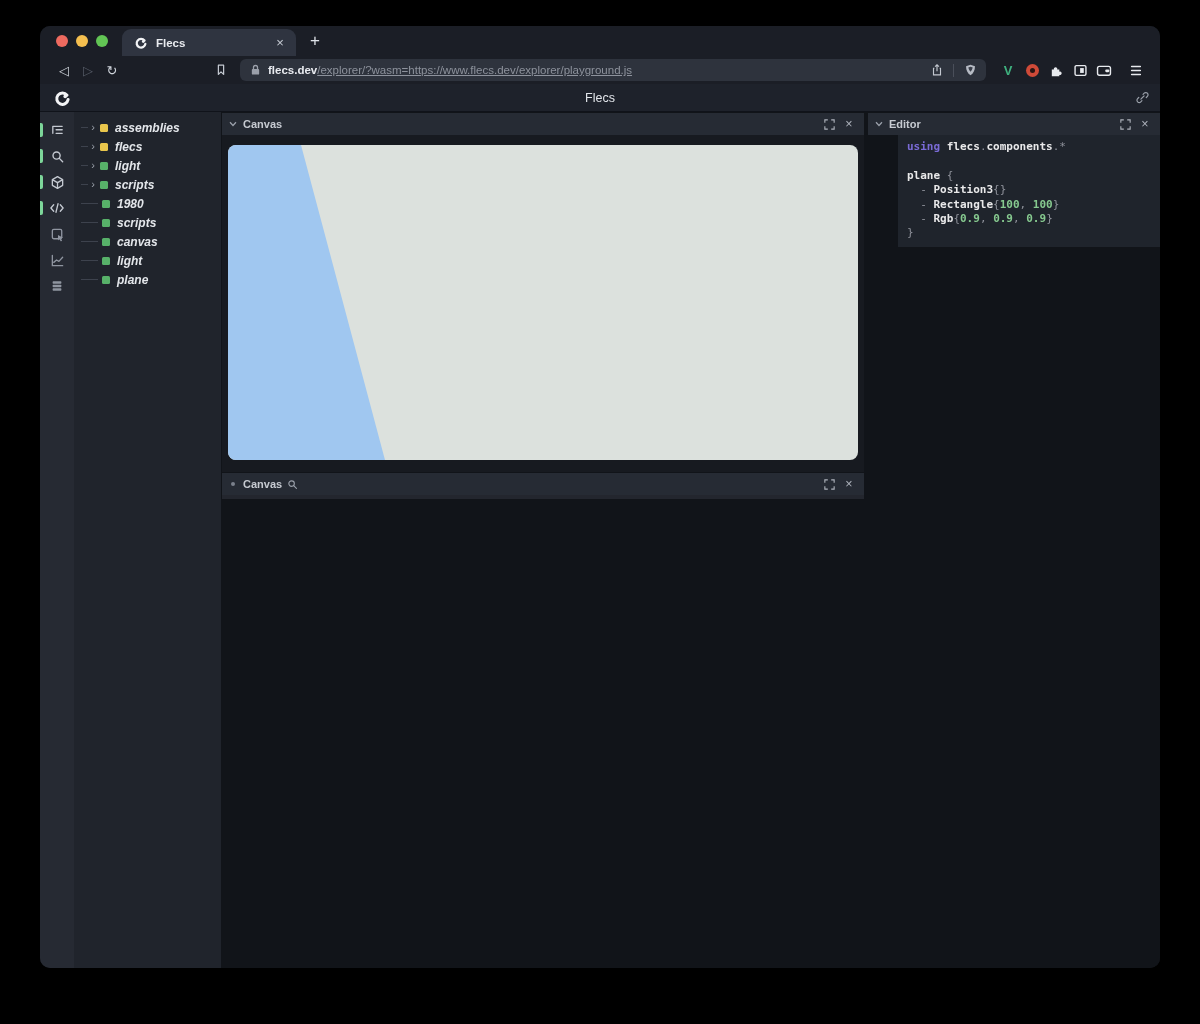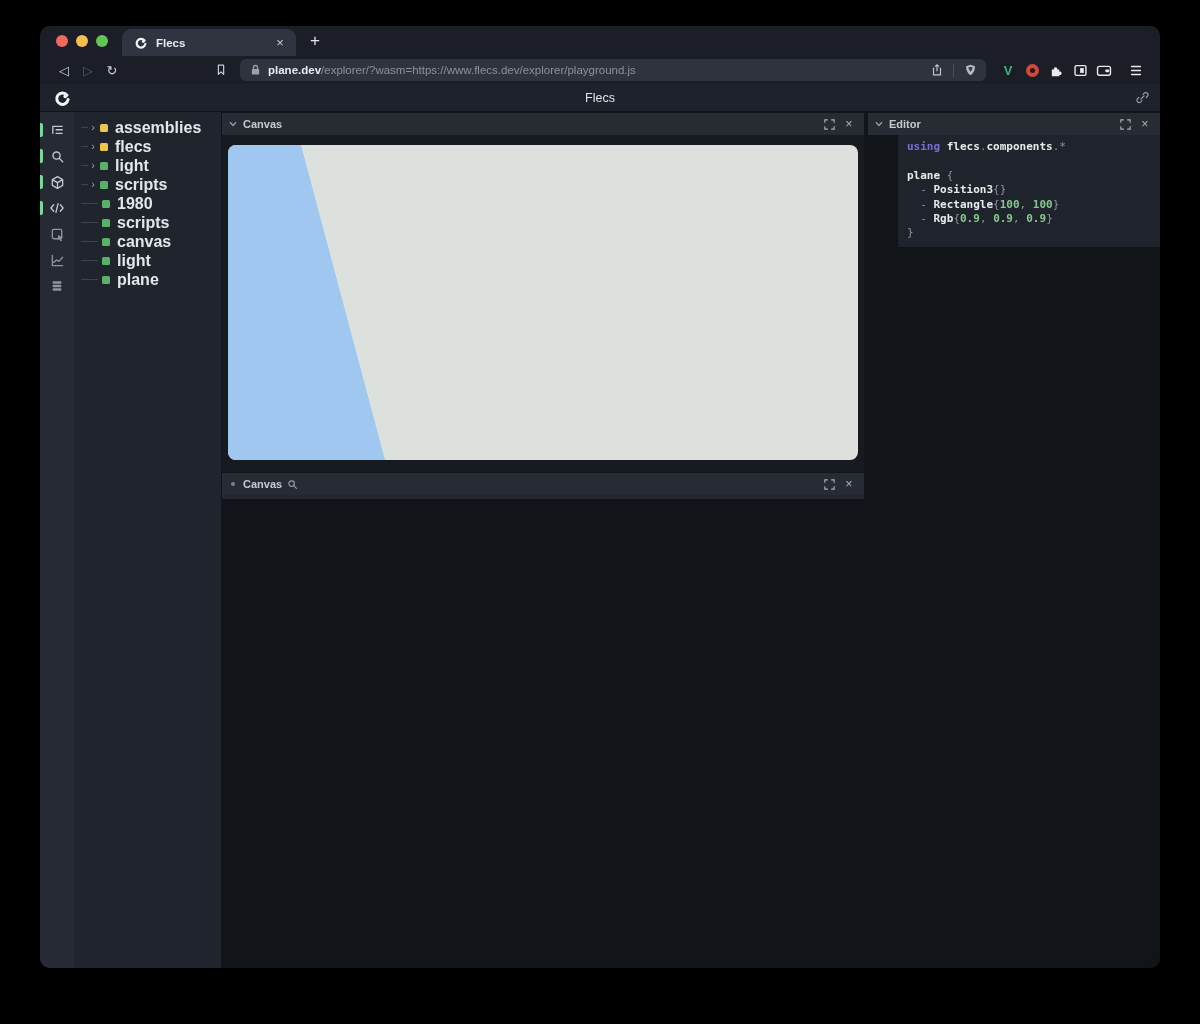--- a/index.html
+++ b/index.html
@@ -26,21 +26,21 @@
   .toolbar { height:28px; background:#1b1e26; display:flex; align-items:center;
              padding:0 12px; flex:0 0 auto; }
   .navbtn { width:24px; height:22px; display:flex; align-items:center; justify-content:center;
             color:#cfd4db; font-size:13px; }
   .navbtn.disabled { color:#555b66; }
   .bookmark-btn { margin-left:86px; width:22px; display:flex; align-items:center; justify-content:center; }
   .urlbar { flex:1; height:22px; background:#2e333d; border-radius:6px; margin:0 10px 0 8px;
             display:flex; align-items:center; padding:0 8px 0 10px; min-width:0; }
   .url-text { font-size:11.5px; white-space:nowrap; overflow:hidden; flex:1; margin-left:7px; }
   .url-domain { color:#e9ebf0; font-weight:700; }
-  .url-path { color:#8d929c; font-weight:400; }
+  .url-path { color:#8d929c; font-weight:400;text-decoration:underline; }
   .url-divider { width:1px; height:13px; background:#4a4f5a; margin:0 8px; }
   .extbtn { width:24px; height:22px; display:flex; align-items:center; justify-content:center; }
   .vue-glyph { color:#3fb27f; font-size:13px; font-weight:700; }
   .red-ext { width:13px; height:13px; border-radius:50%; background:#cf4a38; position:relative; }
   .red-ext::after { content:""; position:absolute; left:4px; top:4px; width:5px; height:5px;
                     border-radius:50%; background:#2a1513; }
 
   
   .appheader { height:28px; background:#1e222b; border-bottom:1px solid #10131a;
                position:relative; flex:0 0 auto; }
@@ -57,21 +57,21 @@
                border-radius:0 2px 2px 0; background:#7dd69a; }
   .ibtn.active .ind { display:block; }
 
   .treepanel { width:147px; background:#20242c; padding-top:6px; flex:0 0 auto; }
   .trow { height:19px; display:flex; align-items:center; padding-left:7px; }
   .guide { height:1px; background:#3d424d; flex:0 0 auto; }
   .guide.short { width:7px; }
   .guide.long { width:17px; margin-right:4px; }
   .chev { color:#9aa0aa; font-size:11px; width:10px; text-align:center; margin:0 2px 1px 0; }
   .square { width:8px; height:8px; border-radius:1.5px; flex:0 0 auto; margin-right:7px; }
-  .tlabel { color:#e3e6ea; font-size:16px; font-weight:700; }
+  .tlabel { color:#e3e6ea; font-size:12px; font-weight:700;font-style:italic; }
 
   .main { flex:1; background:#111419; position:relative; min-width:0; }
 
   
   .panel { position:absolute; }
   .phead { height:22px; background:#262b34; display:flex; align-items:center; padding:0 7px; }
   .ptitle { color:#c6cad1; font-size:11px; font-weight:700; margin-left:6px; }
   .pspacer { flex:1; }
   .pbtn { width:16px; height:16px; display:flex; align-items:center; justify-content:center; margin-left:4px; }
   .pclose { color:#aeb3bc; font-size:12.5px; }
@@ -126,21 +126,21 @@
       <div class="bookmark-btn">
         <svg class="ic" width="14" height="14" viewBox="0 0 16 16">
           <path d="M5 2.5 H11 V13 L8 10.2 L5 13 Z" fill="none" stroke="#c3c8d0" stroke-width="1.4" stroke-linejoin="round"></path>
         </svg>
       </div>
       <div class="urlbar">
         <svg class="ic" width="11" height="12" viewBox="0 0 12 13">
           <rect x="2" y="5.5" width="8" height="6" rx="1" fill="#9ba0aa"></rect>
           <path d="M3.8 5.5 V3.8 a2.2 2.2 0 0 1 4.4 0 V5.5" fill="none" stroke="#9ba0aa" stroke-width="1.4"></path>
         </svg>
-        <span class="url-text"><span class="url-domain">plane.dev</span><span class="url-path">/explorer/?wasm=https://www.flecs.dev/explorer/playground.js</span></span>
+        <span class="url-text"><span class="url-domain">flecs.dev</span><span class="url-path">/explorer/?wasm=https://www.flecs.dev/explorer/playground.js</span></span>
         <span class="pbtn">
           <svg class="ic" width="14" height="14" viewBox="0 0 16 16">
             <path d="M5 6 H4 V13.5 H12 V6 H11" fill="none" stroke="#c3c8d0" stroke-width="1.3"></path>
             <path d="M8 9.5 V2.2 M5.8 4.2 L8 2 L10.2 4.2" fill="none" stroke="#c3c8d0" stroke-width="1.3"></path>
           </svg>
         </span>
         <span class="url-divider"></span>
         <span class="pbtn" style="margin-left:0">
           <svg class="ic" width="13" height="14" viewBox="0 0 16 16">
             <path d="M8 1.5 L13.5 3.3 C13.5 8.5 11.6 12 8 14.5 C4.4 12 2.5 8.5 2.5 3.3 Z" fill="#b6bbc4"></path>

